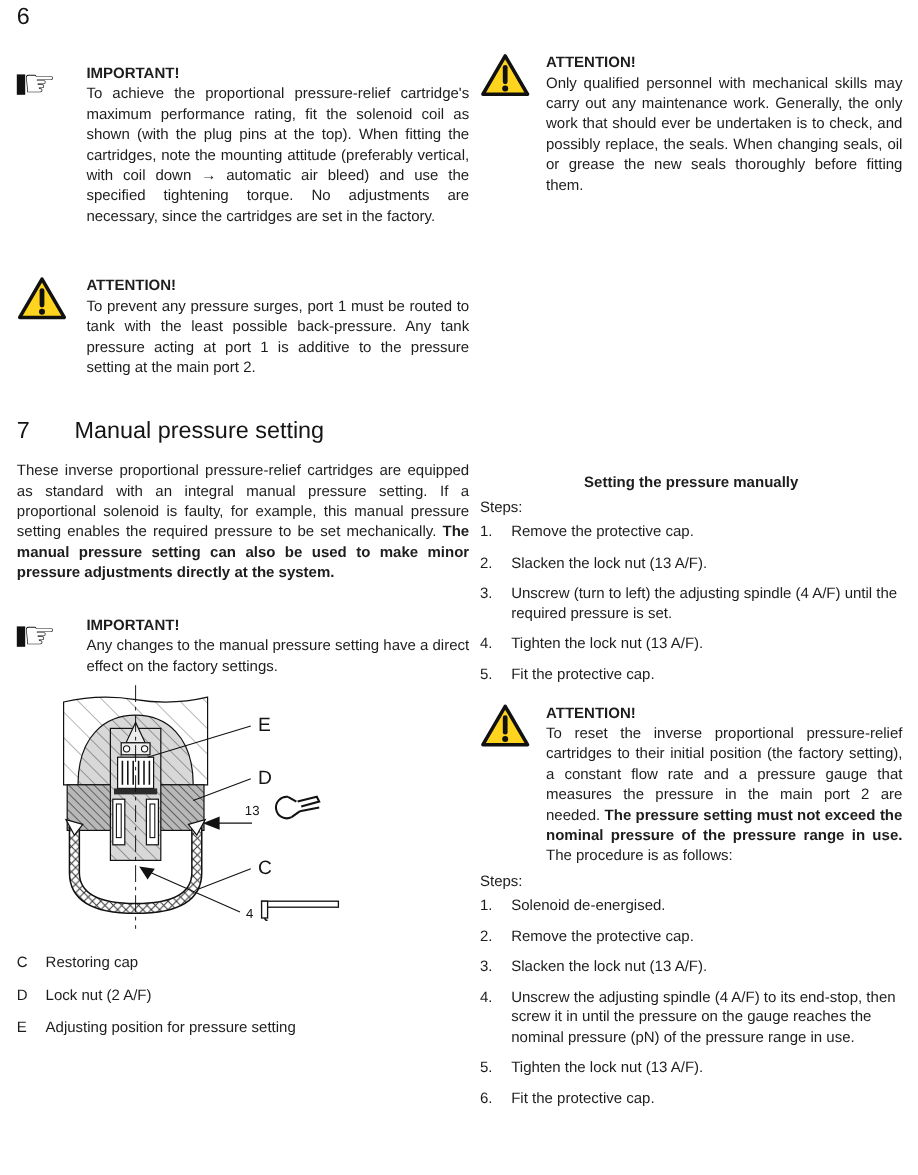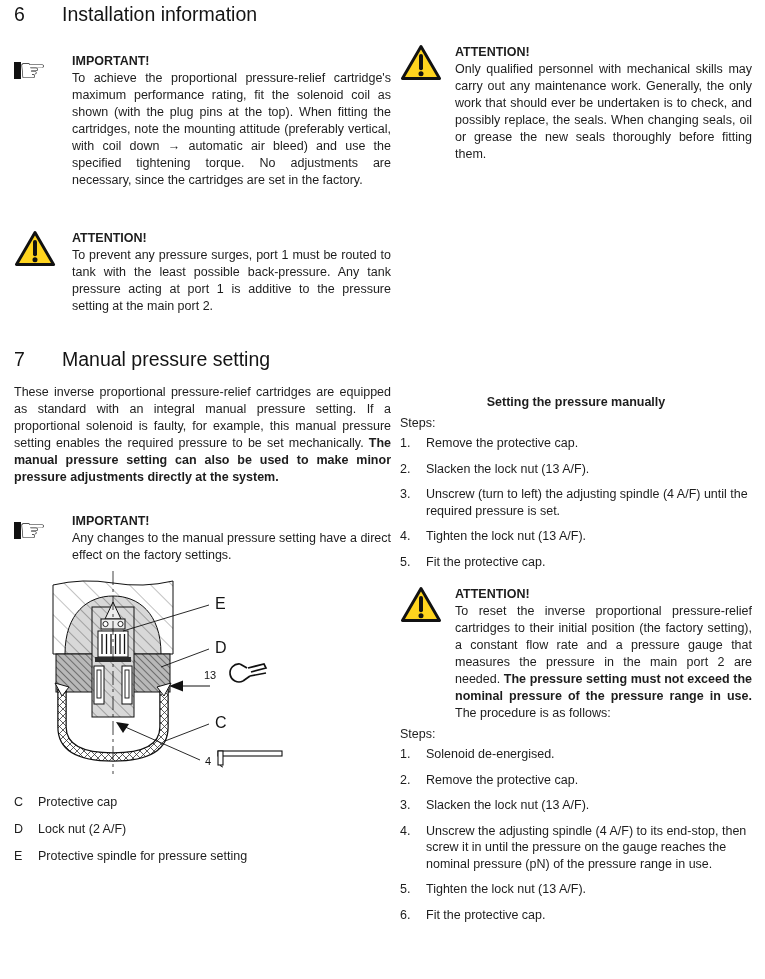--- a/index.html
+++ b/index.html
@@ -43,21 +43,20 @@
 </style>
 </head>
 <body>
 
 <div class="page">
 
   <div class="col col-left">
 
     <div class="h1" style="margin-top:2px;">
       <span class="hnum">6</span>
-      <span>Installation information</span>
     </div>
 
     <div class="note" style="margin-top:27px;">
       <div class="note-iconcol">
         <span class="hand-icon">
             <span class="hand-cuff"></span>
             <span class="hand-glyph">☞</span>
           </span>
       </div>
       <div class="note-body">
@@ -189,29 +188,29 @@
           <rect x="190" y="182" width="64" height="5" fill="#ffffff" stroke="#111" stroke-width="1.1"></rect>
           <rect x="190" y="182" width="5" height="14" fill="#ffffff" stroke="#111" stroke-width="1.1"></rect>
           <path d="M192.5,196 a2.5,2.5 0 0 0 2.5,2" fill="none" stroke="#111" stroke-width="1.1"></path>
         </g>
       </svg>
     </div>
 
     <div class="legend">
       <div class="legend-row">
         <span class="legend-key">C</span>
-        <span>Protective cap</span>
+        <span>Restoring cap</span>
       </div>
       <div class="legend-row">
         <span class="legend-key">D</span>
         <span>Lock nut (2 A/F)</span>
       </div>
       <div class="legend-row">
         <span class="legend-key">E</span>
-        <span>Protective spindle for pressure setting</span>
+        <span>Adjusting position for pressure setting</span>
       </div>
     </div>
   </div>
 
   <div class="col col-right">
 
     <div class="note" style="margin-top:44px;">
       <div class="note-iconcol">
         <svg width="42" height="38" viewBox="0 0 48 44">
           <path d="M24,3 L45.5,40 H2.5 Z" fill="#FFD41E" stroke="#111" stroke-width="3.4" stroke-linejoin="round"></path>

